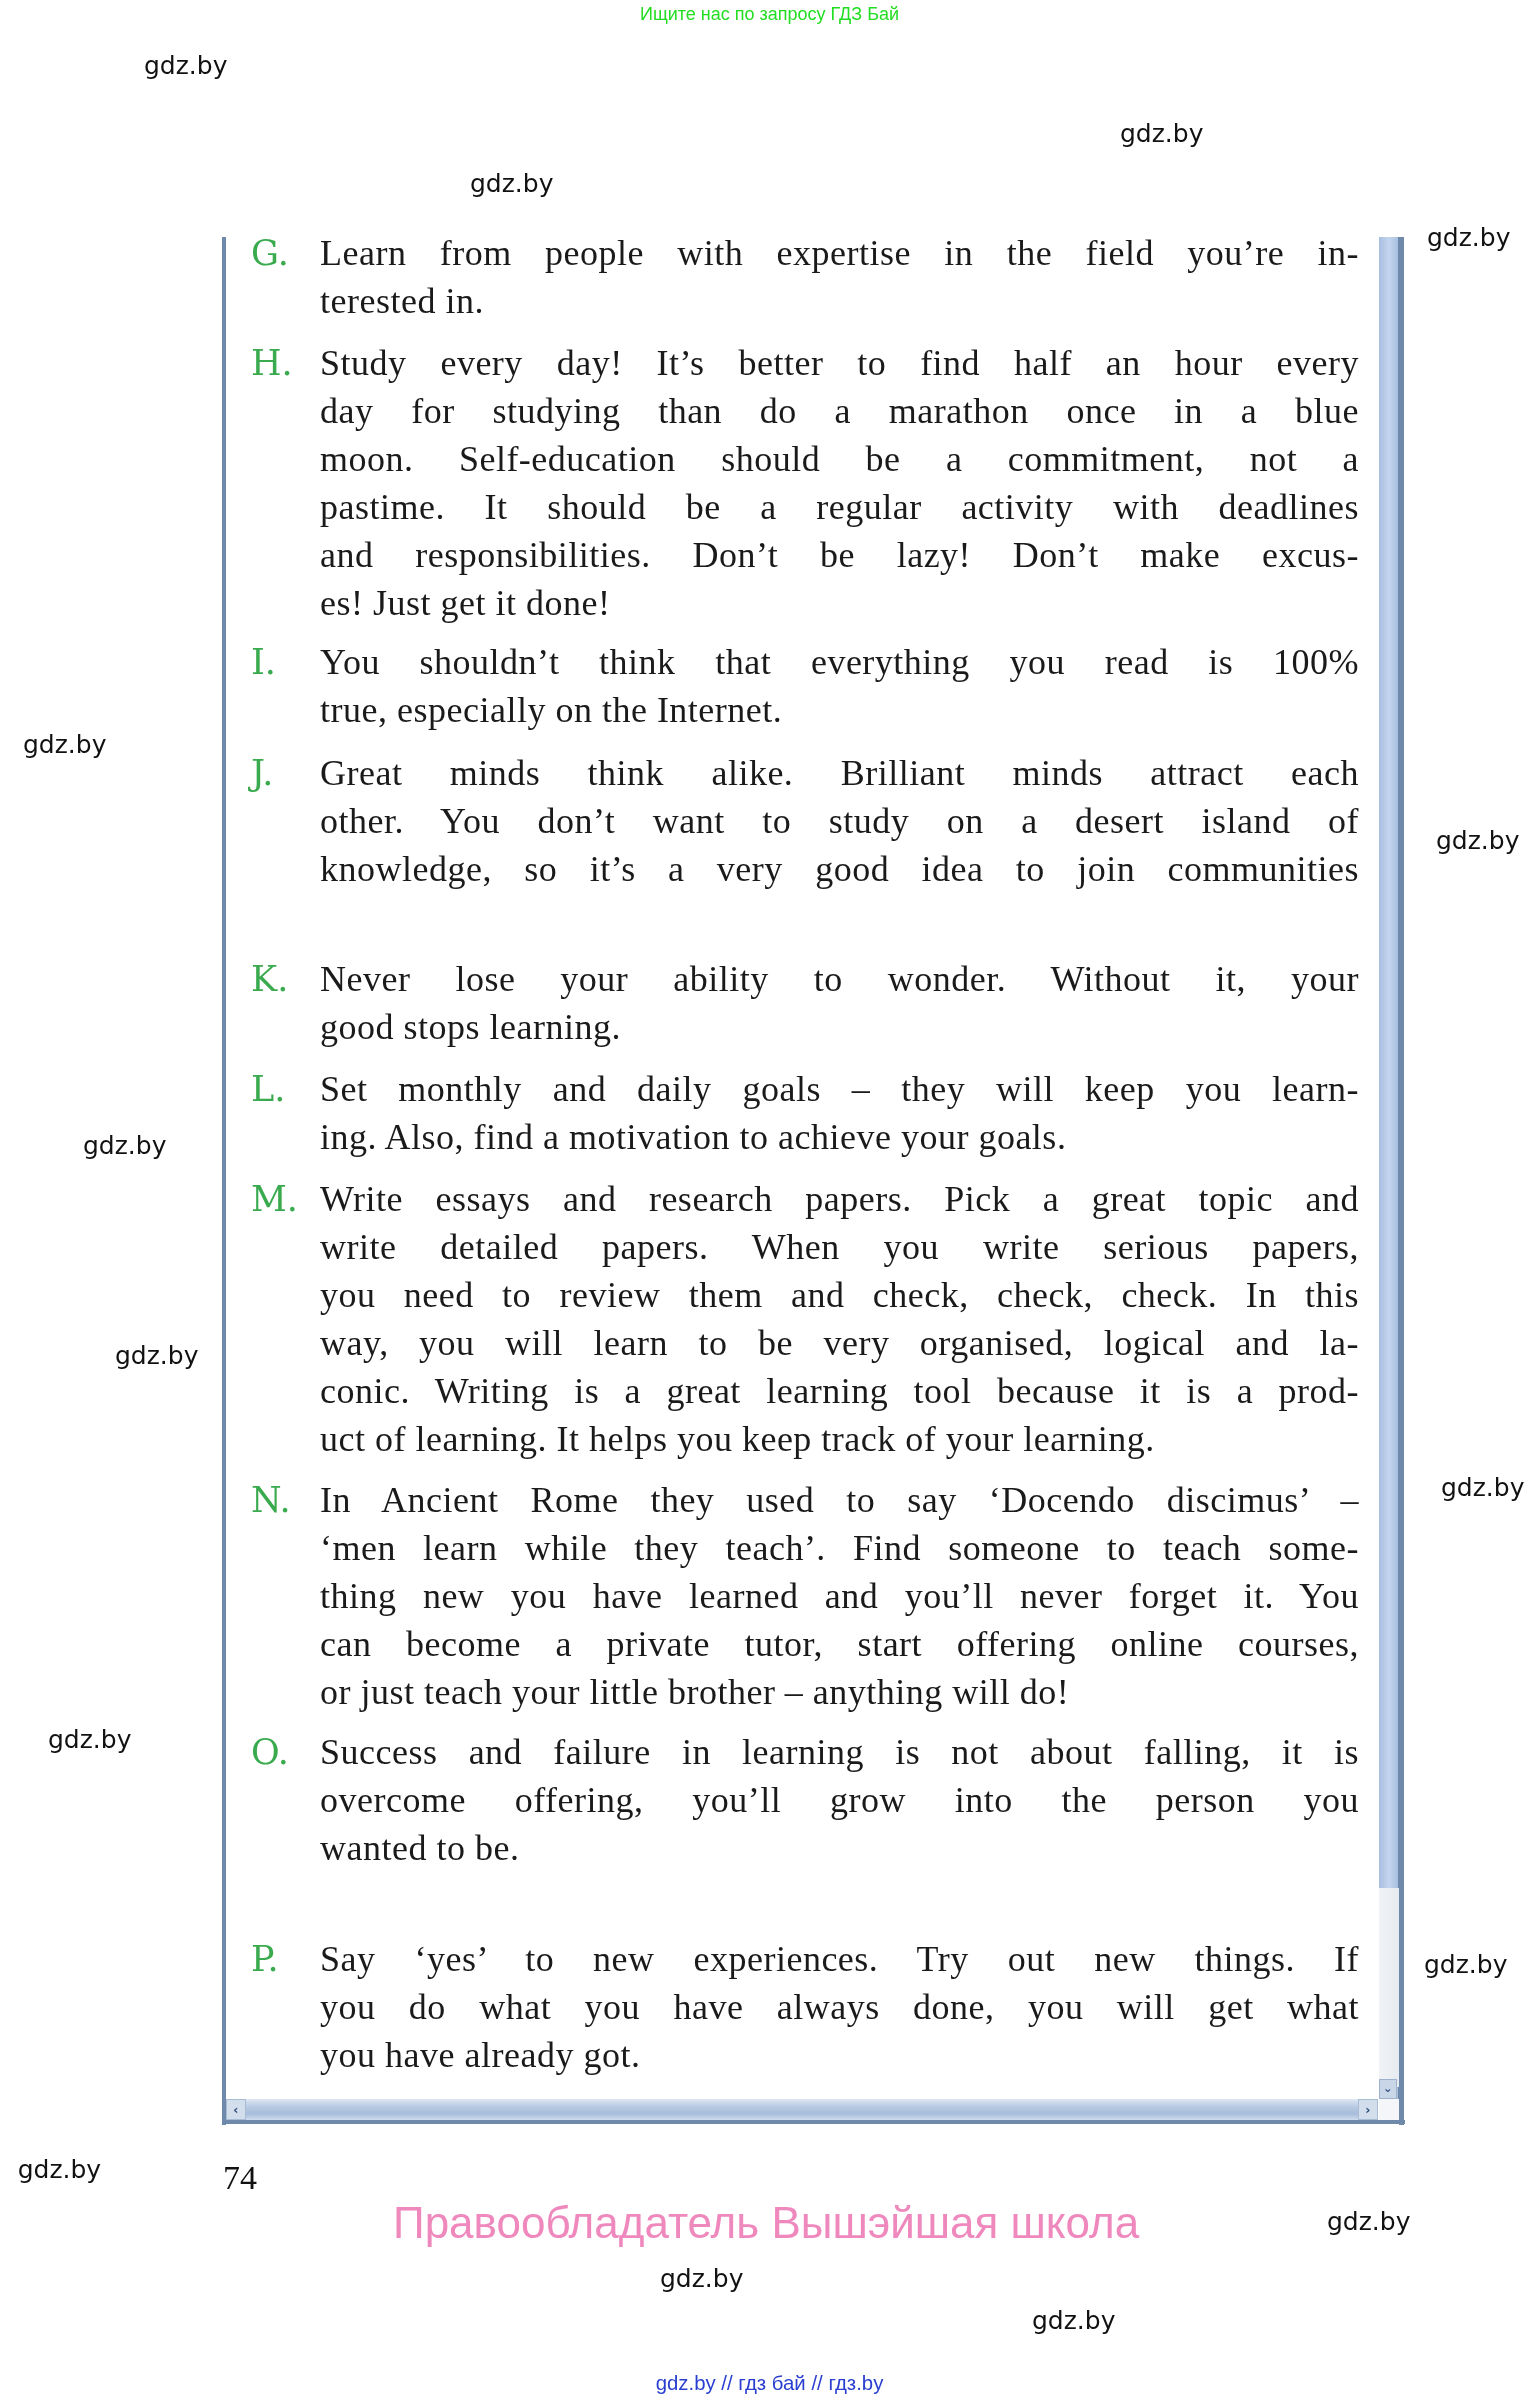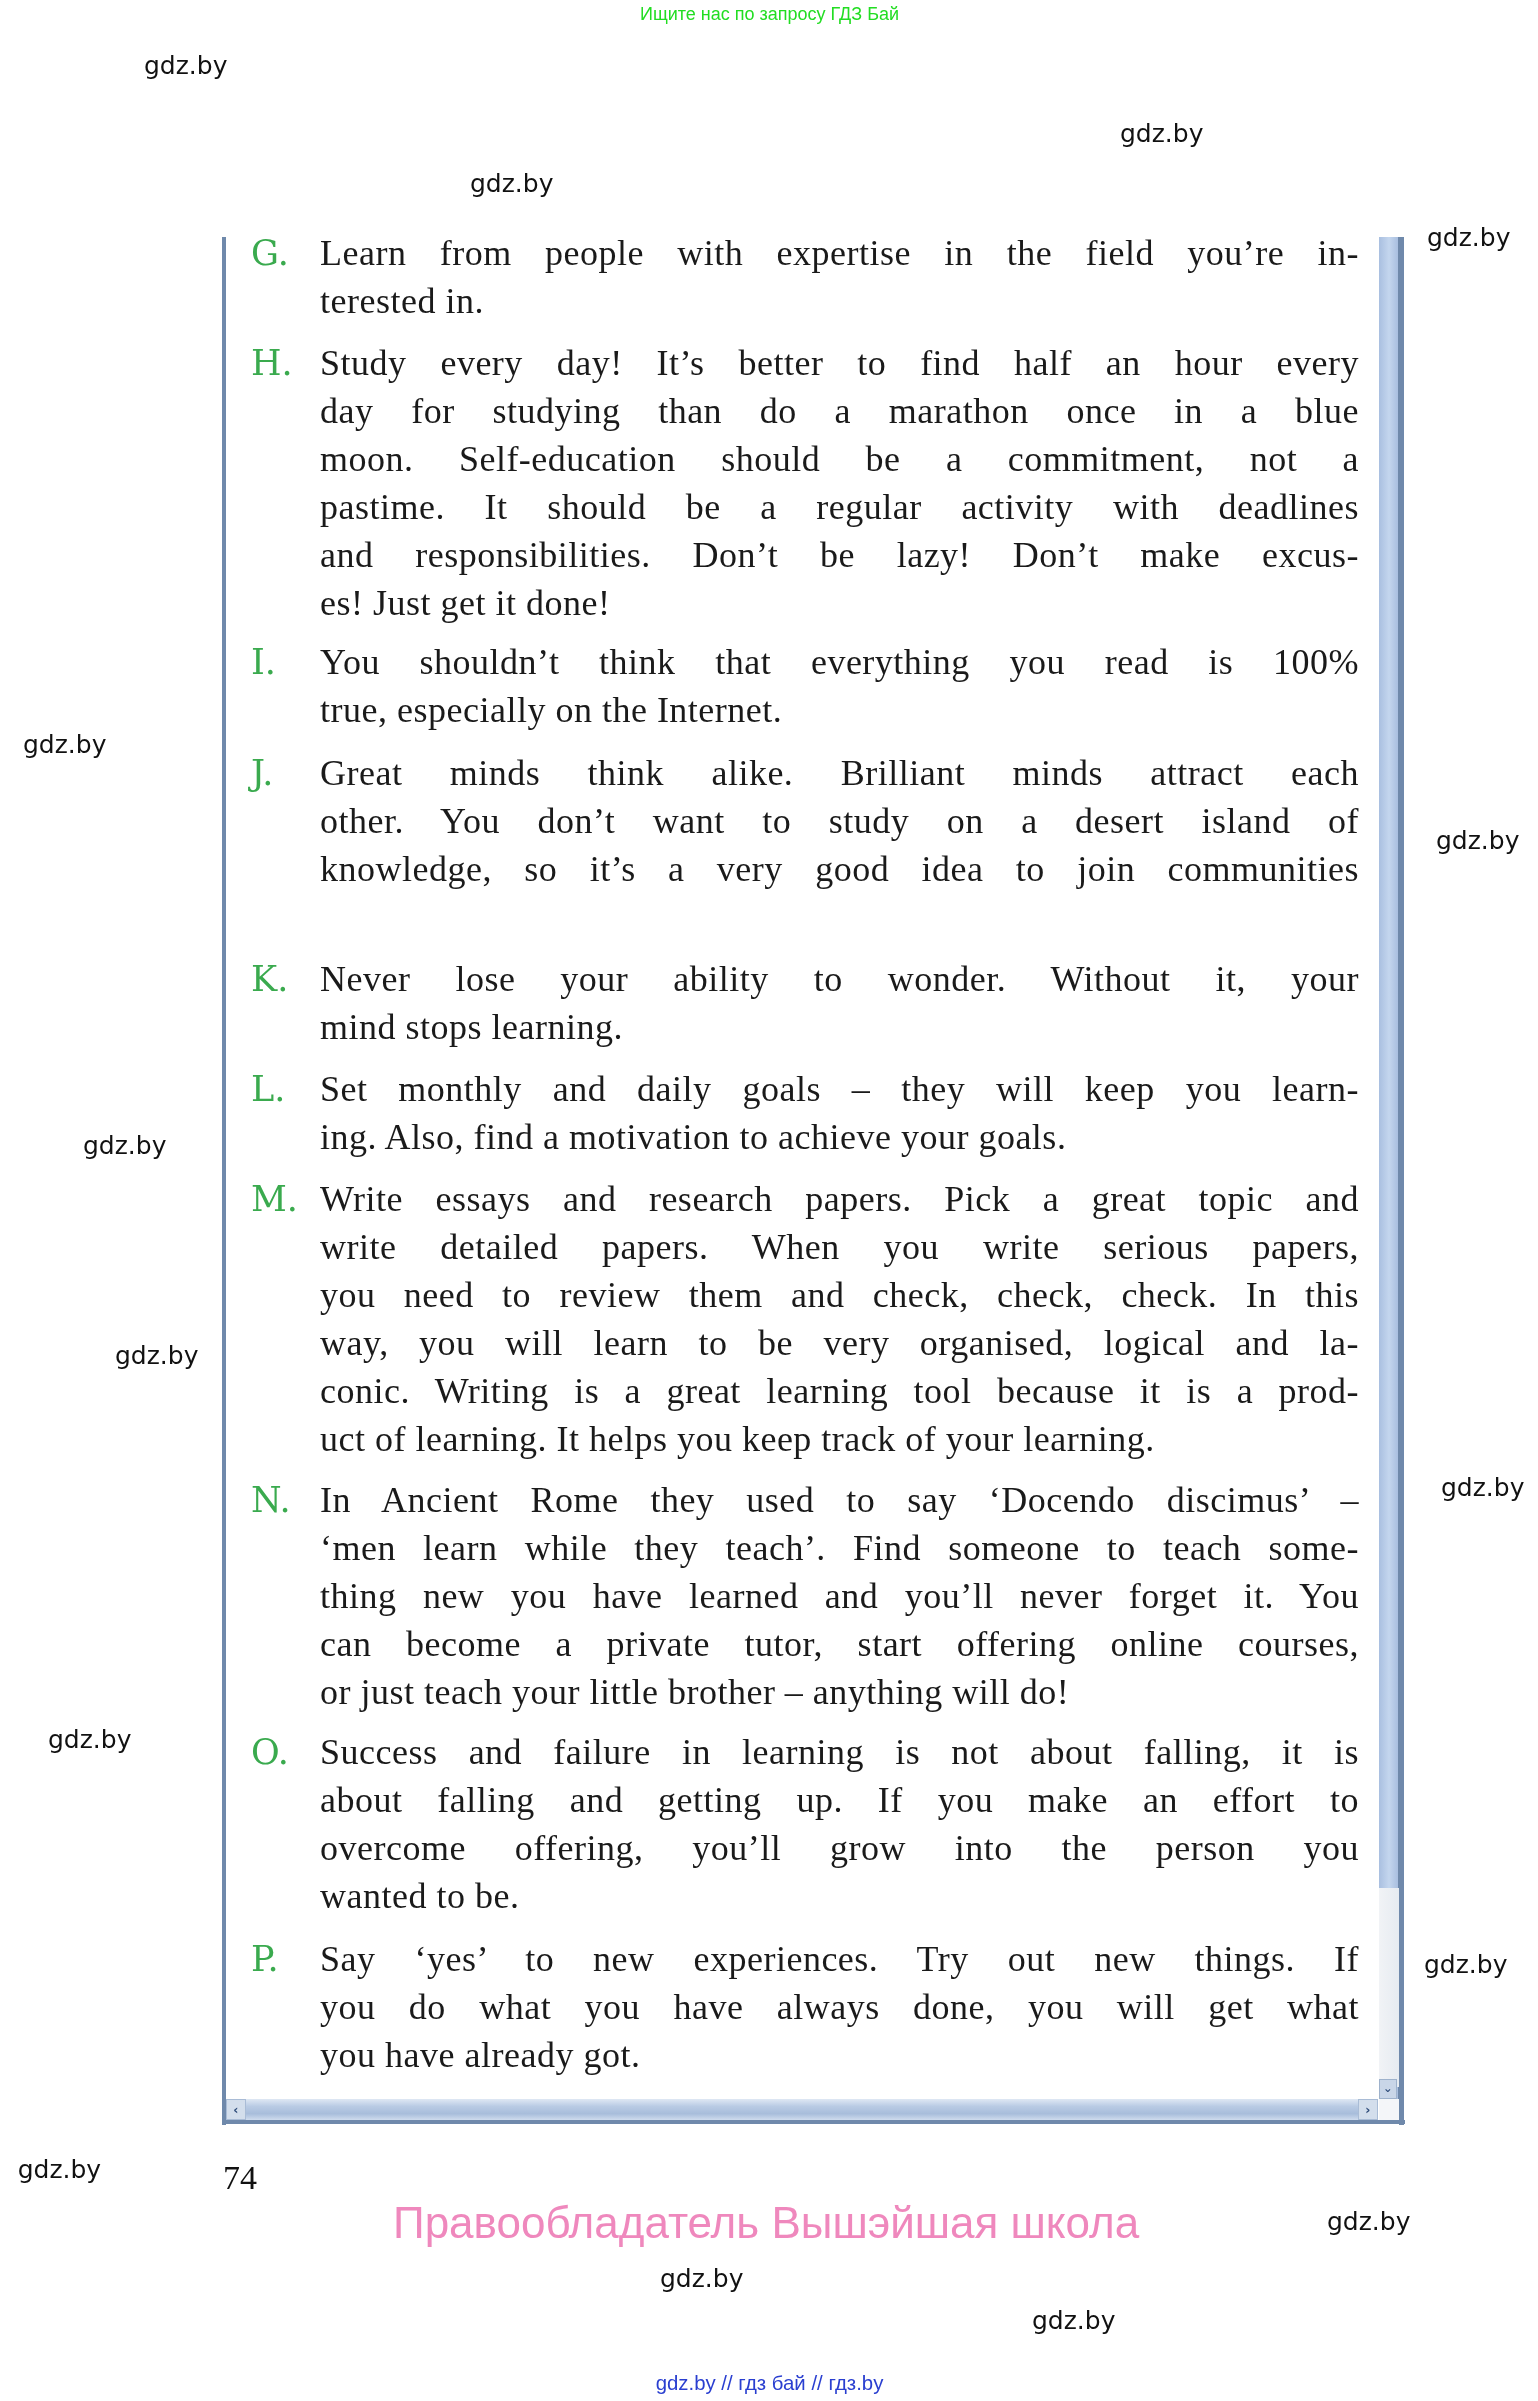--- a/index.html
+++ b/index.html
@@ -160,21 +160,21 @@
       <div class="text">
         <span class="line" style="display: block; word-spacing: 37px;">Great minds think alike. Brilliant minds attract each</span>
         <span class="line" style="display: block; word-spacing: 27px;">other. You don’t want to study on a desert island of</span>
         <span class="line" style="display: block; word-spacing: 22px;">knowledge, so it’s a very good idea to join communities</span>
       </div>
     </div>
     <div class="item" style="top: 955px;">
       <span class="letter">K.</span>
       <div class="text">
         <span class="line" style="display: block; word-spacing: 34px;">Never lose your ability to wonder. Without it, your</span>
-        <span class="line last">mind stops learning.</span>
+        <span class="line last">good stops learning.</span>
       </div>
     </div>
     <div class="item" style="top: 1065px;">
       <span class="letter">L.</span>
       <div class="text">
         <span class="line" style="display: block; word-spacing: 20.4px;">Set monthly and daily goals – they will keep you learn-</span>
         <span class="line last">ing. Also, find a motivation to achieve your goals.</span>
       </div>
     </div>
     <div class="item" style="top: 1175px;">
@@ -195,21 +195,20 @@
         <span class="line" style="display: block; word-spacing: 16.5px;">‘men learn while they teach’. Find someone to teach some-</span>
         <span class="line" style="display: block; word-spacing: 16px;">thing new you have learned and you’ll never forget it. You</span>
         <span class="line" style="display: block; word-spacing: 24px;">can become a private tutor, start offering online courses,</span>
         <span class="line last">or just teach your little brother – anything will do!</span>
       </div>
     </div>
     <div class="item" style="top: 1728px;">
       <span class="letter">O.</span>
       <div class="text">
         <span class="line" style="display: block; word-spacing: 21px;">Success and failure in learning is not about falling, it is</span>
-        <span class="line" style="display: block; word-spacing: 24.5px;">about falling and getting up. If you make an effort to</span>
         <span class="line" style="display: block; word-spacing: 36px;">overcome offering, you’ll grow into the person you</span>
         <span class="line last">wanted to be.</span>
       </div>
     </div>
     <div class="item" style="top: 1935px;">
       <span class="letter">P.</span>
       <div class="text">
         <span class="line" style="display: block; word-spacing: 28.5px;">Say ‘yes’ to new experiences. Try out new things. If</span>
         <span class="line" style="display: block; word-spacing: 23px;">you do what you have always done, you will get what</span>
         <span class="line last">you have already got.</span>

